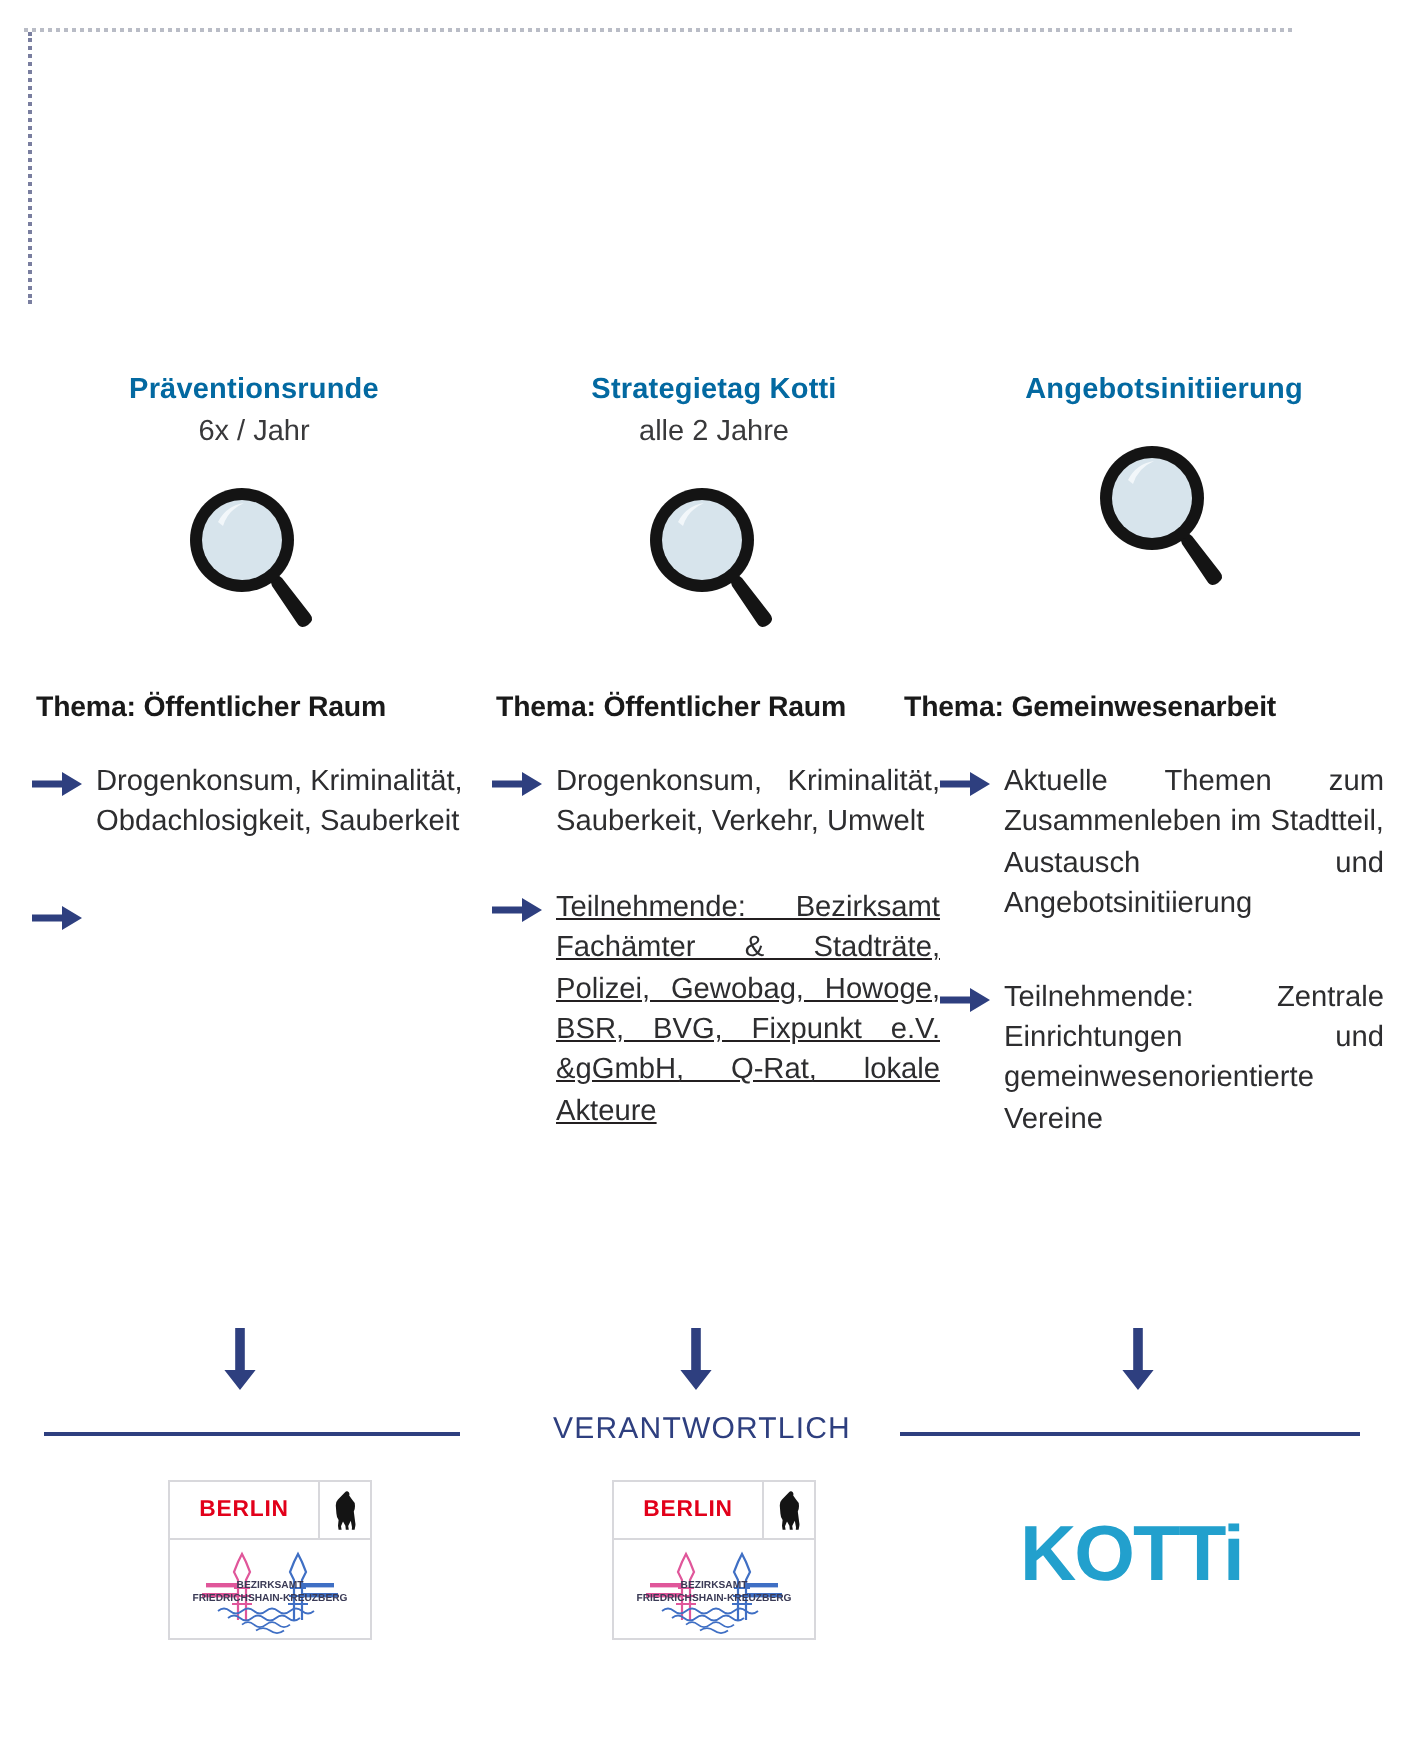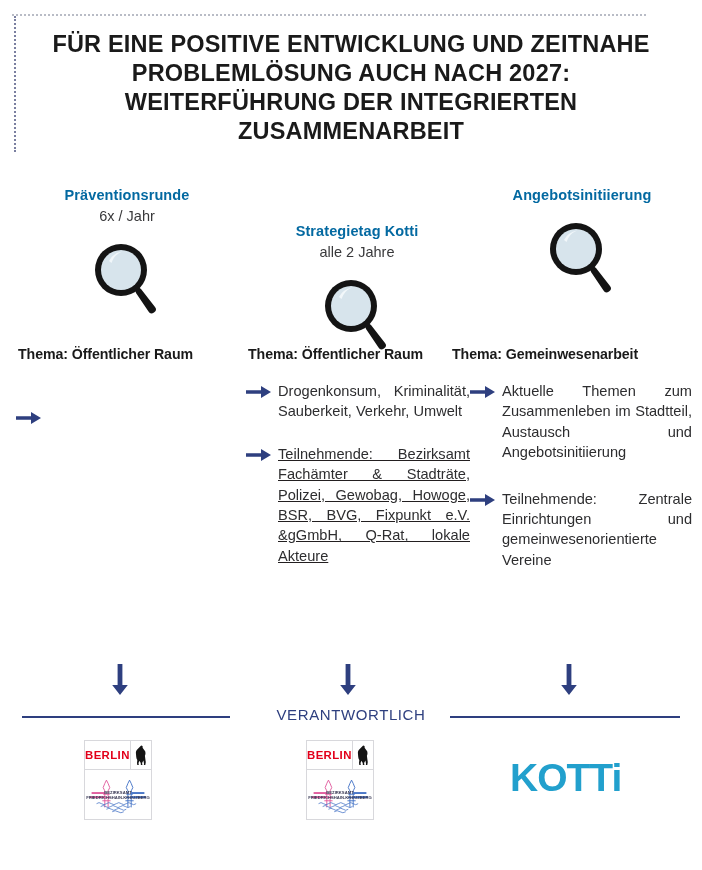--- a/index.html
+++ b/index.html
@@ -31,21 +31,21 @@
     font-size:23.5px;
     line-height:29px;
     letter-spacing:0.2px;
     color:#1a1a1a;
   }
 
   
   .cols{position:absolute;left:0;top:186px;width:702px;}
   .col{position:absolute;top:0;}
   .col-1{left:14px;width:226px;}
-  .col-2{left:246px;width:222px;margin-top:36px;}
+  .col-2{left:246px;width:222px;}
   .col-3{left:474px;width:216px;}
 
   .col-head{
     text-align:center;
     font-weight:bold;
     font-size:14.5px;
     line-height:19px;
     color:#0369a1;
     letter-spacing:0.1px;
   }
@@ -108,21 +108,21 @@
   }
   .rl-left{left:22px;width:208px;}
   .rl-right{left:450px;width:230px;}
   .resp-label{
     position:absolute;left:0;top:706px;width:702px;text-align:center;
     font-weight:normal;font-size:15px;letter-spacing:0.6px;color:#2e3f7f;
   }
 
   
   .logo-berlin{
-    position:absolute;top:740px;width:68px;height:80px;
+    position:absolute;top:740px;width:102px;height:80px;
     background:#ffffff;border:1px solid #d8d8dc;box-sizing:border-box;
   }
   .lb-1{left:84px;}
   .lb-2{left:306px;}
   .logo-berlin .top{
     height:28px;display:flex;align-items:stretch;border-bottom:1px solid #d8d8dc;
   }
   .logo-berlin .bword{
     flex:1;display:flex;align-items:center;justify-content:center;
     color:#e2001a;font-weight:bold;font-size:11.4px;letter-spacing:0.4px;
@@ -143,21 +143,20 @@
   }
 </style>
 </head>
 <body>
 
 <div class="page">
 
   <div class="dot-h"></div>
   <div class="dot-v"></div>
 
-  <div class="title">FÜR EINE POSITIVE ENTWICKLUNG UND ZEITNAHE PROBLEMLÖSUNG AUCH NACH 2027: WEITERFÜHRUNG DER INTEGRIERTEN ZUSAMMENARBEIT</div>
 
   <div class="cols">
 
     <div class="col col-1">
       <div class="col-head">Präventionsrunde</div>
       <div class="col-sub">6x / Jahr</div>
       <div class="mag-wrap">
         <svg class="mag" width="76" height="76" viewBox="0 0 76 76">
           <path d="M44 44 L52 50 L66 68 Q68.5 71 65 73.5 Q61.5 76 59.5 72.5 L47 54 Z" fill="#141414"></path>
           <circle cx="32" cy="31" r="26" fill="#141414"></circle>
@@ -191,20 +190,26 @@
         </svg>
       </div>
     </div>
   </div>
 
   <div class="theme theme-1">Thema: Öffentlicher Raum</div>
   <div class="theme theme-2">Thema: Öffentlicher Raum</div>
   <div class="theme theme-3">Thema: Gemeinwesenarbeit</div>
 
   <div class="bullets b1">
+    <div class="bullet">
+      <svg class="arr" viewBox="0 0 26 14">
+        <path d="M0 5.2 h15 v-4.2 l10 6 l-10 6 v-4.2 h-15 z" fill="#2e3f7f"></path>
+      </svg>
+      <p>Drogenkonsum, Kriminalität, Obdachlosigkeit, Sauberkeit</p>
+    </div>
     <div class="bullet" style="margin-top:26px;">
       <svg class="arr" viewBox="0 0 26 14">
         <path d="M0 5.2 h15 v-4.2 l10 6 l-10 6 v-4.2 h-15 z" fill="#2e3f7f"></path>
       </svg>
     </div>
   </div>
 
   <div class="bullets b2 just">
     <div class="bullet">
       <svg class="arr" viewBox="0 0 26 14">

